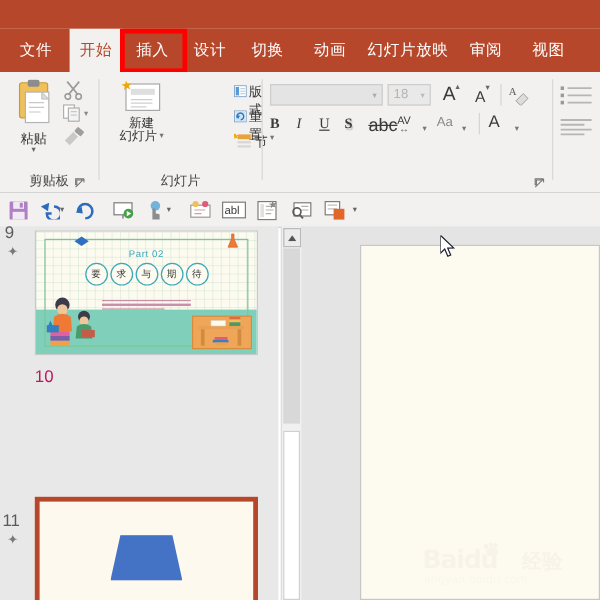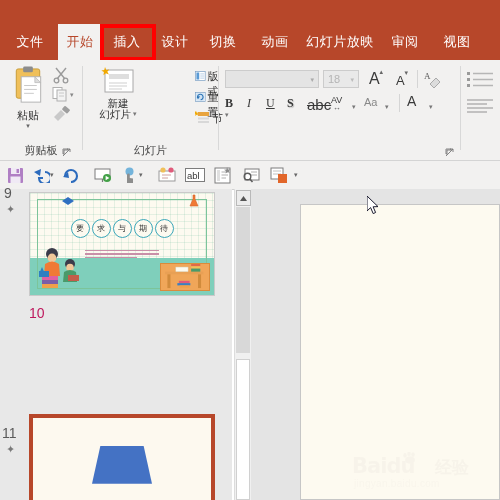--- a/index.html
+++ b/index.html
@@ -451,20 +451,21 @@
   </div>
 
   <div class="thumbpane">
 
     <div class="slide-num" style="left:4px;top:-4px;">9</div>
     <div class="anim-star" style="left:6px;top:14px;">✦</div>
     <div class="thumb thumb-plain t9" style="top:3px;height:104px;">
       <div class="grid"></div>
       <div class="teal"></div>
       <div class="frame"></div>
+      <div class="part">Part 02</div>
       <div class="bubbles">
         <div class="bub">要</div>
         <div class="bub">求</div>
         <div class="bub">与</div>
         <div class="bub">期</div>
         <div class="bub">待</div>
       </div>
       <div class="caption">
         <div class="capline"></div>
           <div class="capline"></div>

